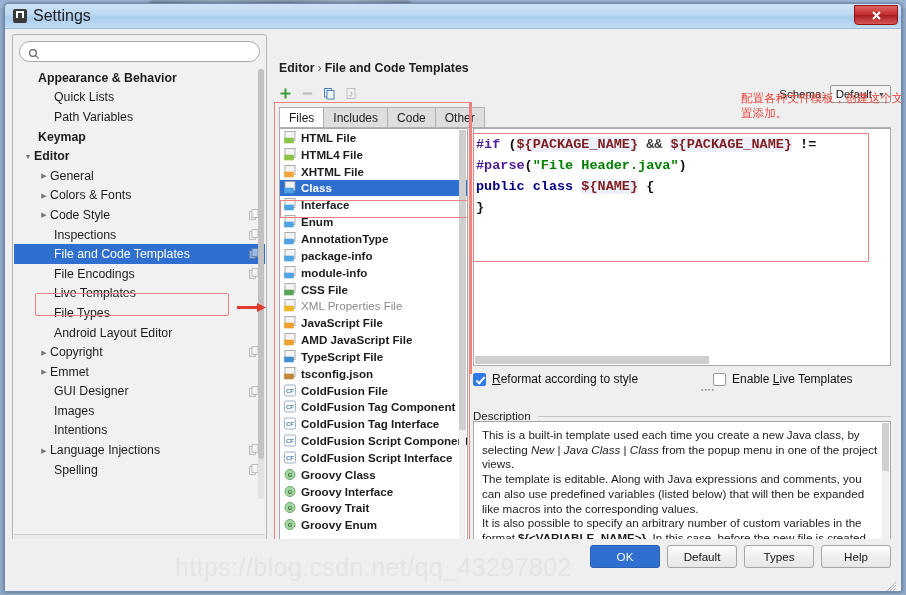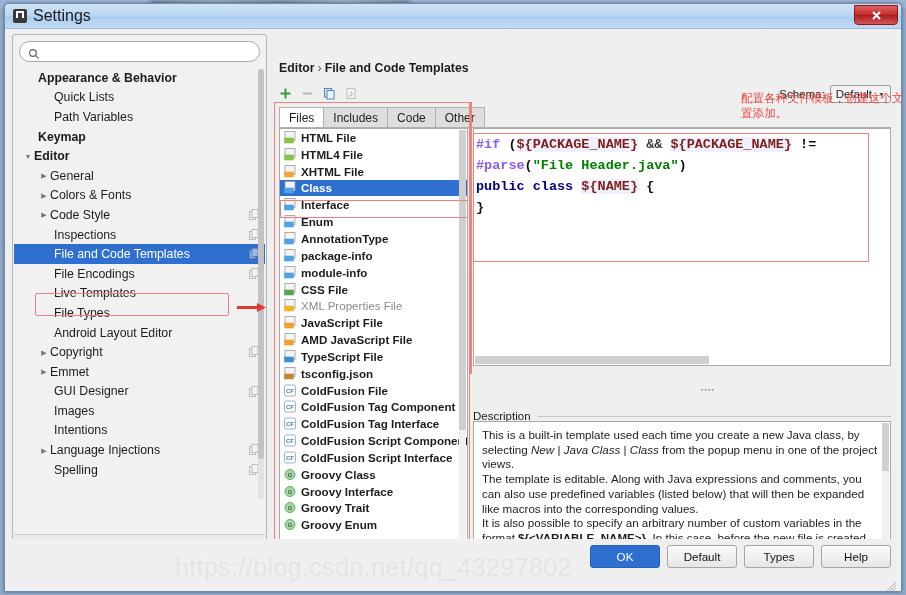--- a/index.html
+++ b/index.html
@@ -264,21 +264,21 @@
     overflow: hidden;
   }
   .code {
     font-family: "Liberation Mono", "DejaVu Sans Mono", monospace;
     font-size: 13.5px;
     line-height: 21px;
     padding: 5px 0 0 2px;
     white-space: pre;
     font-weight: bold;
   }
-  .k-dir { color: #8b5cf6; }
+  .k-dir { color: #4c1d95; }
   .k-str { color: #008000; }
   .k-var { color: #7f1d1d; background: #eef0fb; }
   .k-op  { color: #3b3b3b; }
   .k-kw  { color: #000080; }
   .k-pl  { color: #111; }
   .editor-hsb {
     position: absolute; left: 1px; bottom: 1px;
     width: 234px; height: 8px; background: #cfcfcf;
   }
   .editor-hsb-track {
@@ -761,20 +761,27 @@
         <div class="hl-bigbox"></div>
 
         <div class="editor">
           <div class="code" id="code"><div><span class="k-dir">#if </span><span class="k-pl">(</span><span class="k-var">${PACKAGE_NAME}</span><span class="k-op"> &amp;&amp; </span><span class="k-var">${PACKAGE_NAME}</span><span class="k-pl"> !=</span></div><div><span class="k-dir">#parse</span><span class="k-pl">(</span><span class="k-str">"File Header.java"</span><span class="k-pl">)</span></div><div><span class="k-kw">public class </span><span class="k-var">${NAME}</span><span class="k-pl"> {</span></div><div><span class="k-pl">}</span></div></div>
           <div class="editor-hsb-track"></div>
           <div class="editor-hsb"></div>
         </div>
         <div class="hl-editor"></div>
         <div class="hl-leftline"></div>
 
+        <div class="checkrow">
+          <span class="cb on"></span>
+          <span><span class="u">R</span><span>eformat according to style</span></span>
+          <span class="gap"></span>
+          <span class="cb"></span>
+          <span><span>Enable </span><span class="u">L</span><span>ive Templates</span></span>
+        </div>
         <div class="grip">▪▪▪▪</div>
 
         <div class="desc-label">Description</div>
         <div class="desc-line"></div>
         <div class="descbox">
           <div class="desc-text" id="desc-text">
               <div><span>This is a built-in template used each time you create a new Java class, by selecting </span><i>New</i><span> | </span><i>Java Class</i><span> | </span><i>Class</i><span> from the popup menu in one of the project views.</span></div>
               <div><span>The template is editable. Along with Java expressions and comments, you can also use predefined variables (listed below) that will then be expanded like macros into the corresponding values.</span></div>
               <div><span>It is also possible to specify an arbitrary number of custom variables in the format </span><b>${&lt;VARIABLE_NAME&gt;}</b><span>. In this case, before the new file is created, you will be prompted with a dialog where you can define</span></div>
             </div>

